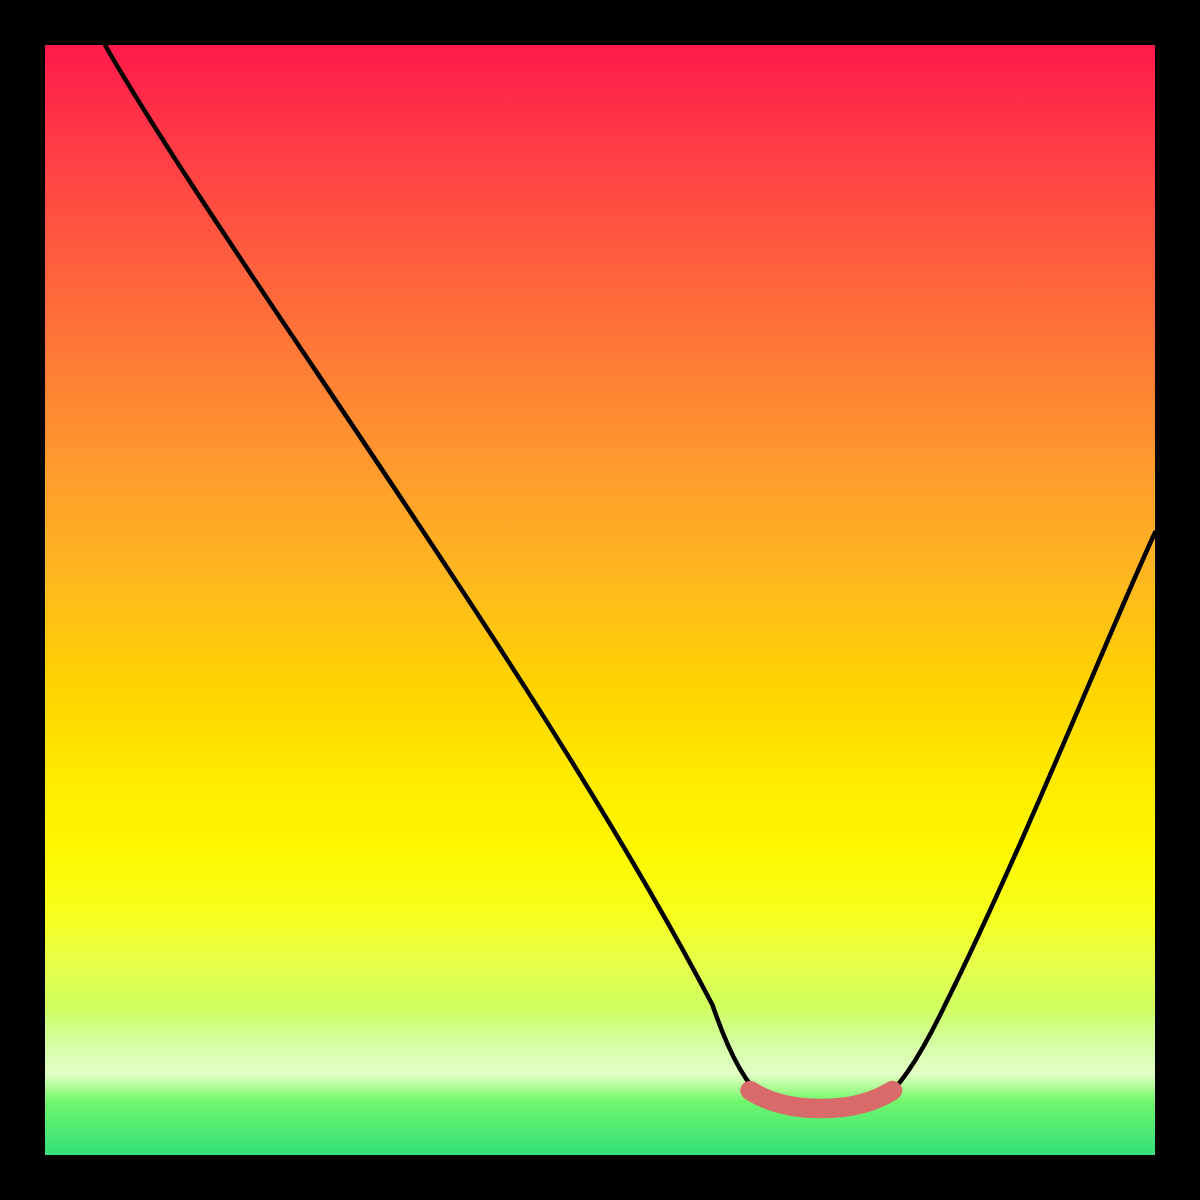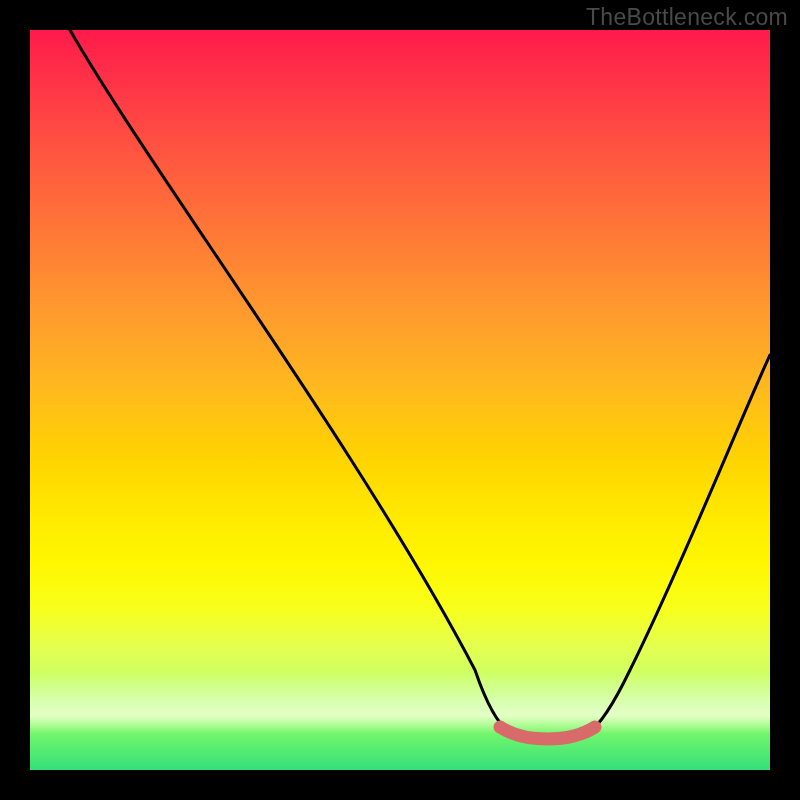--- a/index.html
+++ b/index.html
@@ -74,21 +74,20 @@
     height: 740px;
     z-index: 3;
     pointer-events: none;
   }
 </style>
 </head>
 <body>
 
 <div class="frame">
 
-  <div class="watermark">TheBottleneck.com</div>
 
   <div class="plot-area"></div>
 
   <div class="glow-band"></div>
 
   <svg class="curve" viewBox="0 0 740 740" preserveAspectRatio="none">
     <path d="M 40 0
              C 120 140, 330 420, 445 640
              Q 462 690, 480 703
              C 500 713, 540 713, 558 703

